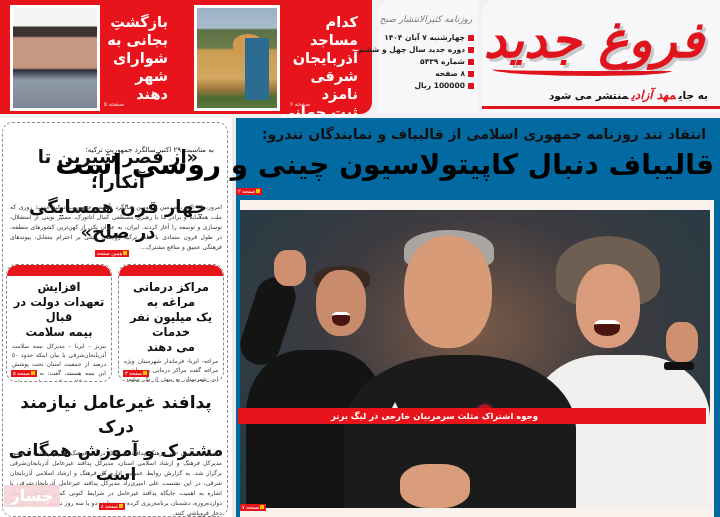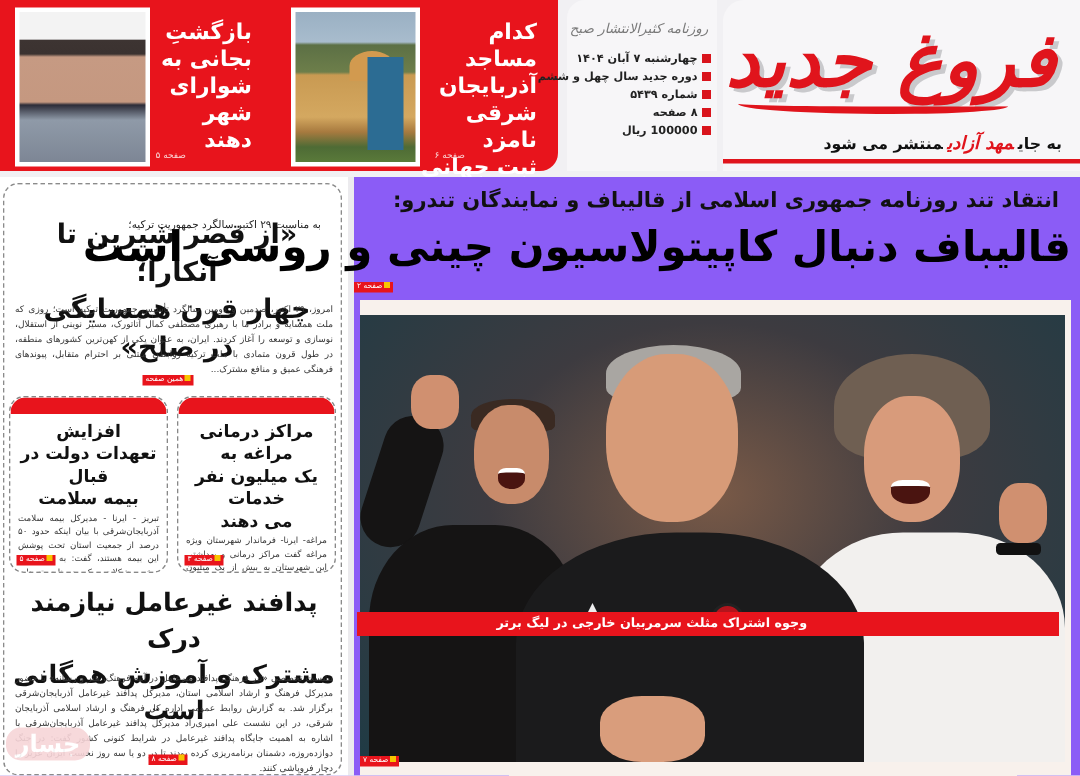--- a/index.html
+++ b/index.html
@@ -28,21 +28,21 @@
   .teaser-photo .img { width: 100%; height: 100%; }
   .teaser-title { position: absolute; top: 8px; font-size: 14.5px; font-weight: bold; color: #fff; line-height: 18px; text-align: right; }
   .teaser-page { position: absolute; bottom: 4px; font-size: 6px; color: #fbd4d4; }
 
   .img-man { background: linear-gradient(180deg, #f3f3f3 0%, #f3f3f3 18%, #3d3432 19%, #3b3230 28%, #c69a83 30%, #c59880 60%, #2c2c38 62%, #8f9aa8 72%, #7d8695 100%); }
   .img-mosque { background: linear-gradient(180deg, #9ab0c3 0%, #a8bccd 20%, #5c7045 22%, #6d7e4a 40%, #c99a52 42%, #d4a860 70%, #a77a3f 80%, #4e6b35 90%, #5a7a3a 100%); position: relative; }
   .img-mosque .blue { position: absolute; right: 8px; top: 30px; width: 24px; height: 62px; background: #2c6c93; }
   .img-mosque .dome { position: absolute; left: 36px; top: 26px; width: 30px; height: 20px; border-radius: 50% 50% 0 0; background: #d29a4f; }
 
   
-  .lead-area { position: absolute; left: 236px; top: 118px; width: 484px; height: 399px; background: #8b5cf6; }
+  .lead-area { position: absolute; left: 236px; top: 118px; width: 484px; height: 399px; background: #0369a1; }
   .kicker { position: absolute; right: 14px; top: 8px; font-size: 14px; font-weight: bold; color: #111; white-space: nowrap; }
   .headline { position: absolute; right: 6px; top: 30px; font-size: 28px; font-weight: 900; color: #000; letter-spacing: -0.5px; white-space: nowrap; }
   .page-tag { display: inline-block; background: #e8141c; color: #fff; font-size: 5px; padding: 0 2px; height: 7px; line-height: 7px; }
   .page-tag .b { display: inline-block; width: 4px; height: 4px; background: #f7c400; margin-left: 1px; }
   .lead-tag { position: absolute; left: 0; top: 70px; }
 
   .photo-frame { position: absolute; left: 4px; top: 82px; width: 474px; height: 317px; background: #f8f1ec; padding: 10px 4px 0 2px; }
   .photo { position: relative; width: 470px; height: 298px; overflow: hidden;
            background: radial-gradient(ellipse at 50% 40%, #7a5a47 0%, #3d3b40 45%, #1f3b45 100%); }
   .person { position: absolute; border-radius: 50% 50% 0 0; }
@@ -82,21 +82,21 @@
   .card-head { height: 11px; background: #e8141c; border-radius: 10px 10px 0 0; }
   .card-title { font-size: 11.5px; font-weight: bold; color: #111; line-height: 15px; text-align: center; padding: 4px 4px 2px; }
   .card-body { font-size: 5.8px; color: #333; line-height: 9px; text-align: justify; padding: 0 5px; }
   .card-tag { position: absolute; left: 4px; bottom: 4px; }
   .card-right { left: 118px; }
   .card-left { left: 6px; }
 
   .p-title { position: absolute; right: 8px; top: 272px; width: 216px; text-align: center; font-size: 17px; font-weight: 900; color: #111; line-height: 24px; }
   .p-body { position: absolute; right: 10px; top: 330px; width: 212px; font-size: 6px; color: #333; line-height: 10px; text-align: justify; }
   .p-tag { position: absolute; left: 99px; top: 385px; }
-  .jesaar { position: absolute; left: 4px; top: 367px; width: 56px; height: 22px; background: #f7d5d8; color: #fff; font-size: 16px; font-weight: 900; text-align: center; line-height: 22px; opacity: 0.9; border-radius: 10px; }
+  .jesaar { position: absolute; left: 4px; top: 367px; width: 56px; height: 22px; background: #f7d5d8; color: #fff; font-size: 16px; font-weight: 900; text-align: center; line-height: 22px; opacity: 0.9; }
 
   .divider-v { position: absolute; left: 232px; top: 118px; width: 4px; height: 399px; background: #ecebee; }
 </style>
 </head>
 <body>
 
 <div class="masthead">
   <div class="red-band">
 
     <div class="teaser" style="left:190px; width:178px;">

